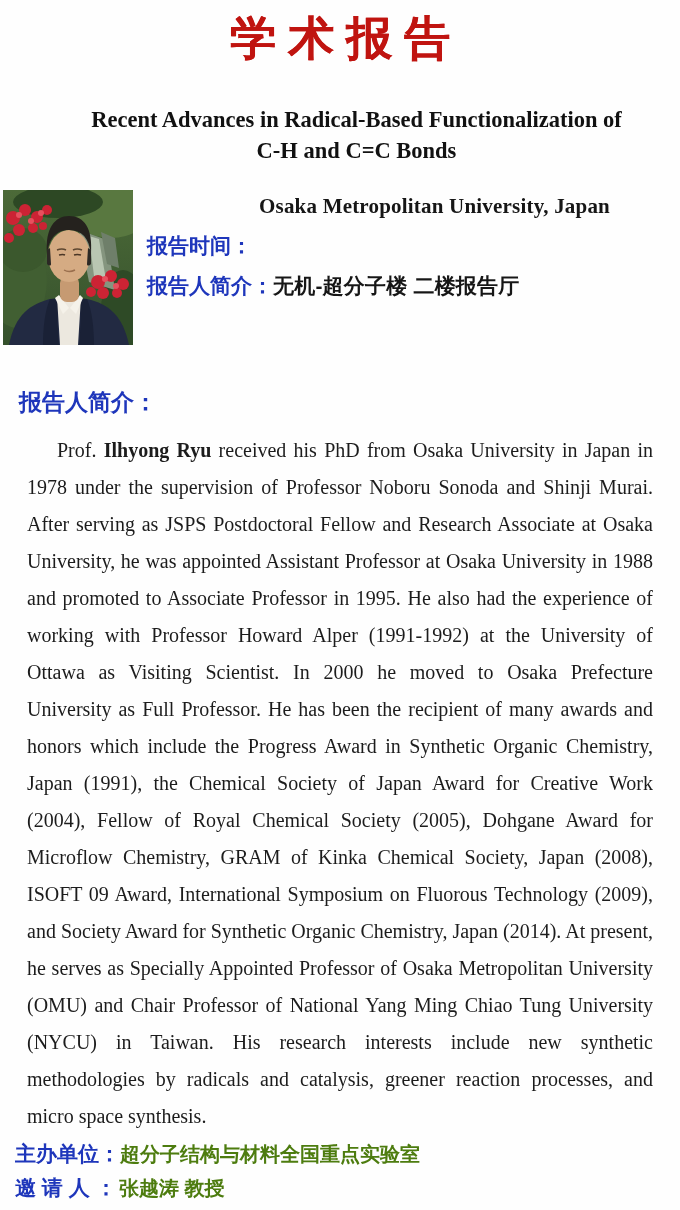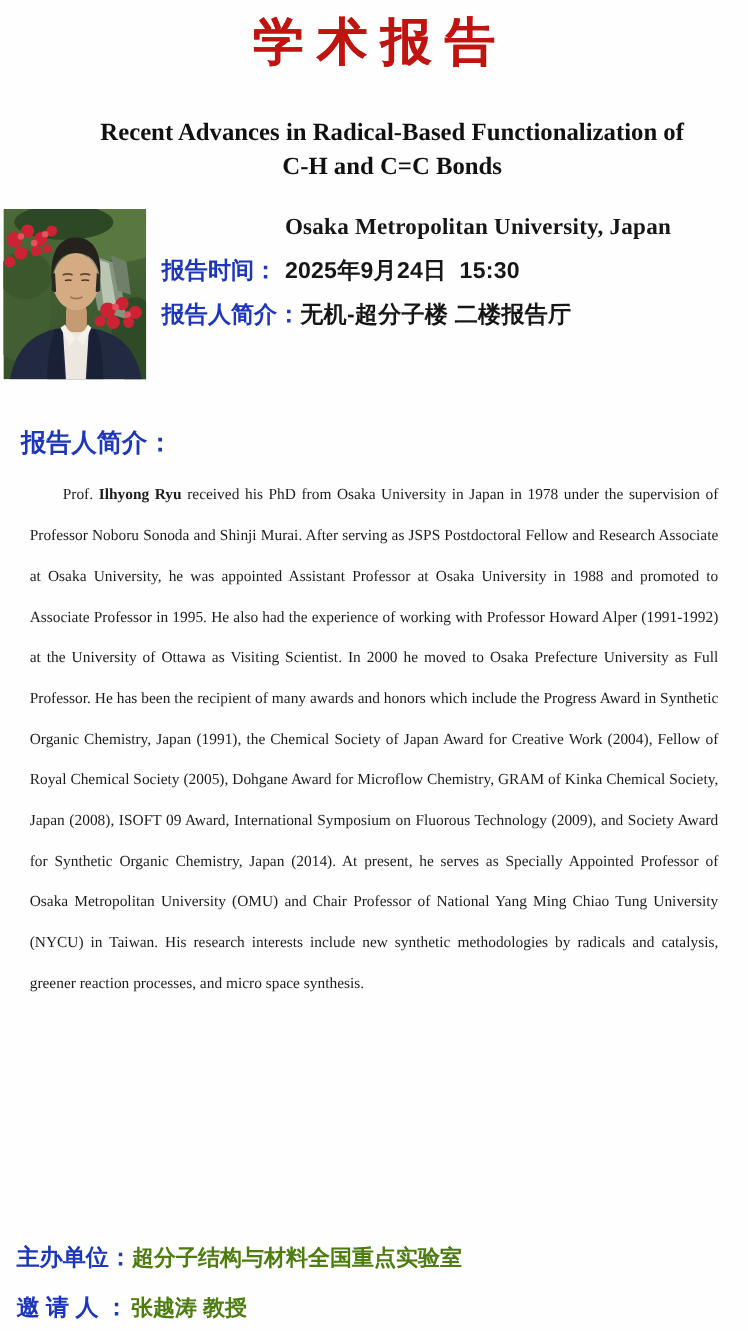--- a/index.html
+++ b/index.html
@@ -80,35 +80,35 @@
     margin: 42px 0 0 19px;
     font-size: 23px;
     font-weight: bold;
     color: #1e36bb;
   }
   .bio-para {
     margin: 14px 27px 0 27px;
     text-align: justify;
     text-indent: 30px;
     font-family: "Liberation Serif", serif;
-    font-size: 14px;
+    font-size: 20px;
     line-height: 37px;
     color: #1c1c1c;
   }
   .bio-para .bold-name { font-weight: bold; }
   
   .footer {
     position: absolute;
     left: 15px;
     bottom: 8px;
   }
   .footer-row {
     display: flex;
     align-items: baseline;
-    margin-top: 17px;
+    margin-top: 6px;
   }
   .footer-row .lbl {
     min-width: 104px;
     font-size: 21px;
     font-weight: bold;
     color: #1e36bb;
     white-space: pre;
   }
   .footer-row .val {
     font-size: 20px;
@@ -192,21 +192,20 @@
         <path d="M61 80 Q66 83 72 80" stroke="#9a6f4e" stroke-width="1.4" fill="none"></path>
       </svg>
     </div>
     <div class="info-col">
       <div class="info-row indent-only">
         <span class="lbl">报 告 人：</span>
         <span class="val">Osaka Metropolitan University, Japan</span>
       </div>
       <div class="info-row">
         <span class="lbl">报告时间：</span>
-        <span class="val">2025年9月24日  15:30</span>
       </div>
       <div class="info-row">
         <span class="lbl">报告人简介：</span>
         <span class="val">无机-超分子楼 二楼报告厅</span>
       </div>
     </div>
   </div>
 
   <div class="bio-heading">报告人简介：</div>
 

